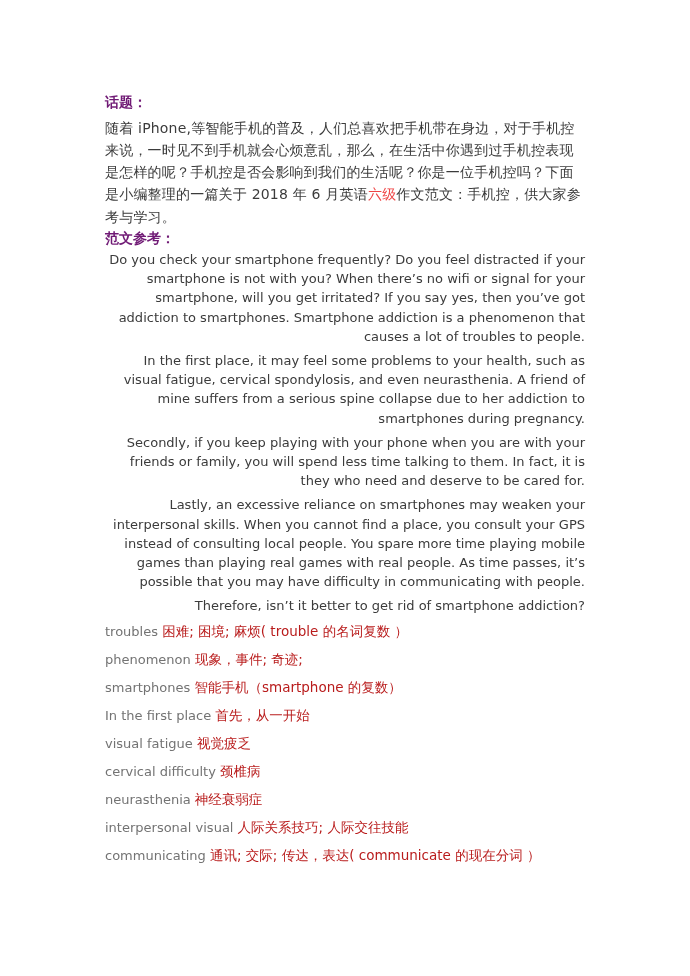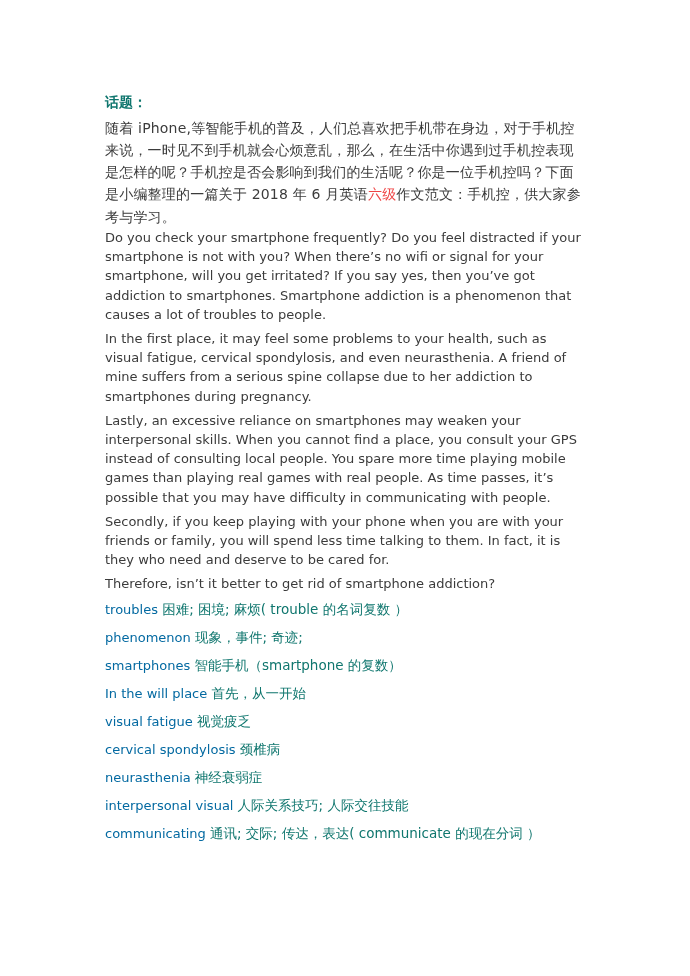--- a/index.html
+++ b/index.html
@@ -18,86 +18,88 @@
     box-sizing: border-box;
     width: 690px;
     min-height: 976px;
     padding: 92px 105px 40px 105px;
     background: #ffffff;
   }
   .section-heading {
     font-size: 14px;
     line-height: 20px;
     font-weight: bold;
-    color: #0f766e;
+    color: #701a75;
     margin: 0;
   }
   .topic-heading { margin-bottom: 5px; }
   .essay-heading { margin-bottom: 2px; }
   .vocab-heading { margin-bottom: 9px; }
   .cn-para {
     font-size: 14px;
     line-height: 22px;
     margin: 0;
     letter-spacing: 0.2px;
   }
   .en-para {
     font-size: 13px;
     line-height: 19.2px;
     margin: 0 0 5px 0;
+    text-align: right;
   }
   .en-para.last { margin-bottom: 5px; }
   .link {
     color: #ef4444;
     text-decoration: none;
     cursor: pointer;
     font-family: Liberation Serif, serif;
   }
   .vocab-item {
     font-size: 13px;
     line-height: 20px;
     margin: 0 0 7px 0;
   }
   .vocab-item .term {
     font-size: 13px;
-    color: #0369a1;
+    color: #737373;
   }
   .vocab-item .def {
     font-size: 13.5px;
-    color: #0f766e;
+    color: #b91c1c;
   }
 </style>
 </head>
 <body>
 
 <div class="page">
 
   <h3 class="section-heading topic-heading">话题：</h3>
 
   <p class="cn-para"><span>随着 iPhone,等智能手机的普及，人们总喜欢把手机带在身边，对于手机控来说，一时见不到手机就会心烦意乱，那么，在生活中你遇到过手机控表现是怎样的呢？手机控是否会影响到我们的生活呢？你是一位手机控吗？下面是小编整理的一篇关于 2018 年 6 月英语</span><a class="link">六级</a><span>作文范文：手机控，供大家参考与学习。</span></p>
 
+  <h3 class="section-heading essay-heading">范文参考：</h3>
 
   <p class="en-para">Do you check your smartphone frequently? Do you feel distracted if your smartphone is not with you? When there’s no wifi or signal for your smartphone, will you get irritated? If you say yes, then you’ve got addiction to smartphones. Smartphone addiction is a phenomenon that causes a lot of troubles to people.</p>
   <p class="en-para">In the first place, it may feel some problems to your health, such as visual fatigue, cervical spondylosis, and even neurasthenia. A friend of mine suffers from a serious spine collapse due to her addiction to smartphones during pregnancy.</p>
+  <p class="en-para">Secondly, if you keep playing with your phone when you are with your friends or family, you will spend less time talking to them. In fact, it is they who need and deserve to be cared for.</p>
   <p class="en-para">Lastly, an excessive reliance on smartphones may weaken your interpersonal skills. When you cannot find a place, you consult your GPS instead of consulting local people. You spare more time playing mobile games than playing real games with real people. As time passes, it’s possible that you may have difficulty in communicating with people.</p>
-  <p class="en-para">Secondly, if you keep playing with your phone when you are with your friends or family, you will spend less time talking to them. In fact, it is they who need and deserve to be cared for.</p>
   <p class="en-para last">Therefore, isn’t it better to get rid of smartphone addiction?</p>
 
 
   <p class="vocab-item"><span class="term">troubles</span> <span class="def">困难; 困境; 麻烦( trouble 的名词复数 ）</span></p>
 
   <p class="vocab-item"><span class="term">phenomenon</span> <span class="def">现象，事件; 奇迹;</span></p>
 
   <p class="vocab-item"><span class="term">smartphones</span> <span class="def">智能手机（smartphone 的复数）</span></p>
 
-  <p class="vocab-item"><span class="term">In the will place</span> <span class="def">首先，从一开始</span></p>
+  <p class="vocab-item"><span class="term">In the first place</span> <span class="def">首先，从一开始</span></p>
 
   <p class="vocab-item"><span class="term">visual fatigue</span> <span class="def">视觉疲乏</span></p>
 
-  <p class="vocab-item"><span class="term">cervical spondylosis</span> <span class="def">颈椎病</span></p>
+  <p class="vocab-item"><span class="term">cervical difficulty</span> <span class="def">颈椎病</span></p>
 
   <p class="vocab-item"><span class="term">neurasthenia</span> <span class="def">神经衰弱症</span></p>
 
   <p class="vocab-item"><span class="term">interpersonal visual</span> <span class="def">人际关系技巧; 人际交往技能</span></p>
 
   <p class="vocab-item"><span class="term">communicating</span> <span class="def">通讯; 交际; 传达，表达( communicate 的现在分词 ）</span></p>
 
 </div>
 
 </body></html>

